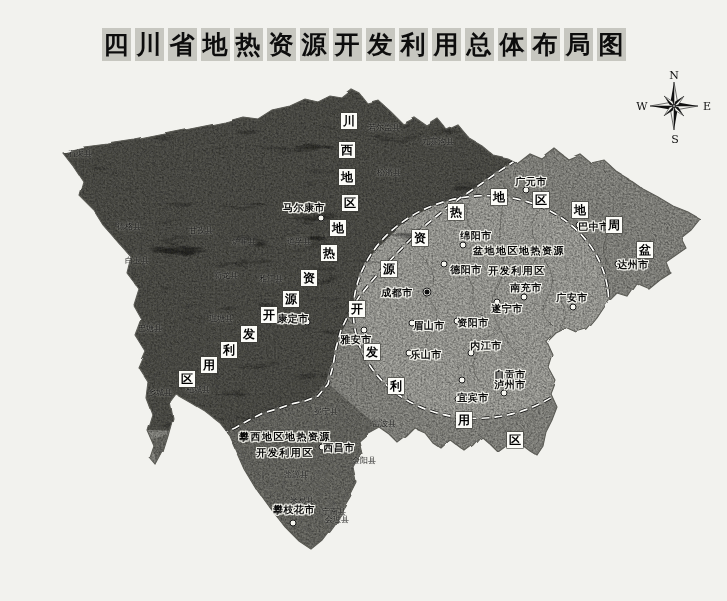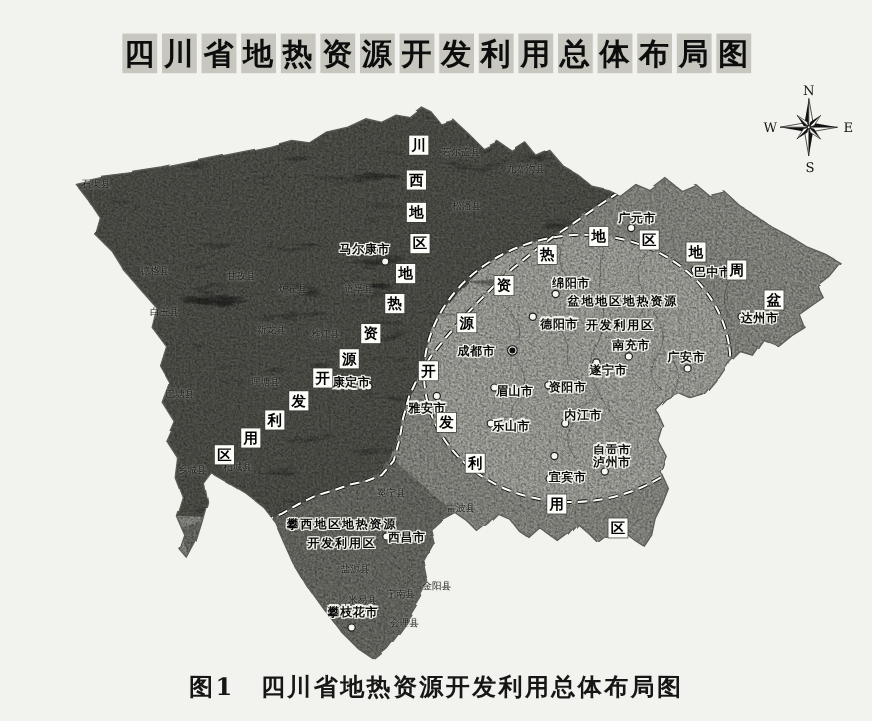--- a/index.html
+++ b/index.html
@@ -161,23 +161,23 @@
       <span class="lbl county" style="left: 299px; top: 241px;">道孚县</span>
       <span class="lbl county" style="left: 137px; top: 260px;">白玉县</span>
       <span class="lbl county" style="left: 226px; top: 275px;">新龙县</span>
       <span class="lbl county" style="left: 271px; top: 278px;">雅江县</span>
       <span class="lbl county" style="left: 221px; top: 318px;">理塘县</span>
       <span class="lbl county" style="left: 150px; top: 328px; text-align: right;">巴塘县</span>
       <span class="lbl county" style="left: 160px; top: 392px;">乡城县</span>
       <span class="lbl county" style="left: 198px; top: 389px;">稻城县</span>
       <span class="lbl county" style="left: 326px; top: 411px;">冕宁县</span>
       <span class="lbl county" style="left: 384px; top: 423px;">雷波县</span>
-      <span class="lbl county" style="left: 364px; top: 460px; margin-top: 28px;">金阳县</span>
+      <span class="lbl county" style="left: 364px; top: 460px;">金阳县</span>
       <span class="lbl county" style="left: 296px; top: 474px;">盐源县</span>
-      <span class="lbl county" style="left: 334px; top: 495px;">宁南县</span>
+      <span class="lbl county" style="left: 334px; top: 511px;">宁南县</span>
       <span class="lbl county" style="left: 302px; top: 500px;">米易县</span>
       <span class="lbl county" style="left: 337px; top: 519px;">会理县</span>
       <span class="marker capital" style="left: 427px; top: 292px;"></span>
       <span class="marker" style="left: 463px; top: 245px;"></span>
       <span class="marker" style="left: 444px; top: 264px;"></span>
       <span class="marker" style="left: 526px; top: 190px;"></span>
       <span class="marker" style="left: 579px; top: 225px;"></span>
       <span class="marker" style="left: 618px; top: 264px;"></span>
       <span class="marker" style="left: 524px; top: 297px;"></span>
       <span class="marker" style="left: 573px; top: 307px;"></span>
@@ -236,14 +236,13 @@
       <span class="lbl zchar" style="left: 456px; top: 212px;">热</span>
       <span class="lbl zchar" style="left: 420px; top: 238px;">资</span>
       <span class="lbl zchar" style="left: 389px; top: 269px;">源</span>
       <span class="lbl zchar" style="left: 357px; top: 309px;">开</span>
       <span class="lbl zchar" style="left: 372px; top: 352px;">发</span>
       <span class="lbl zchar" style="left: 396px; top: 386px;">利</span>
       <span class="lbl zchar" style="left: 464px; top: 420px;">用</span>
       <span class="lbl zchar" style="left: 515px; top: 440px;">区</span>
     </div>
 
-  <div class="caption">图1　四川省地热资源开发利用总体布局图</div>
 </div>
 
 </body></html>

